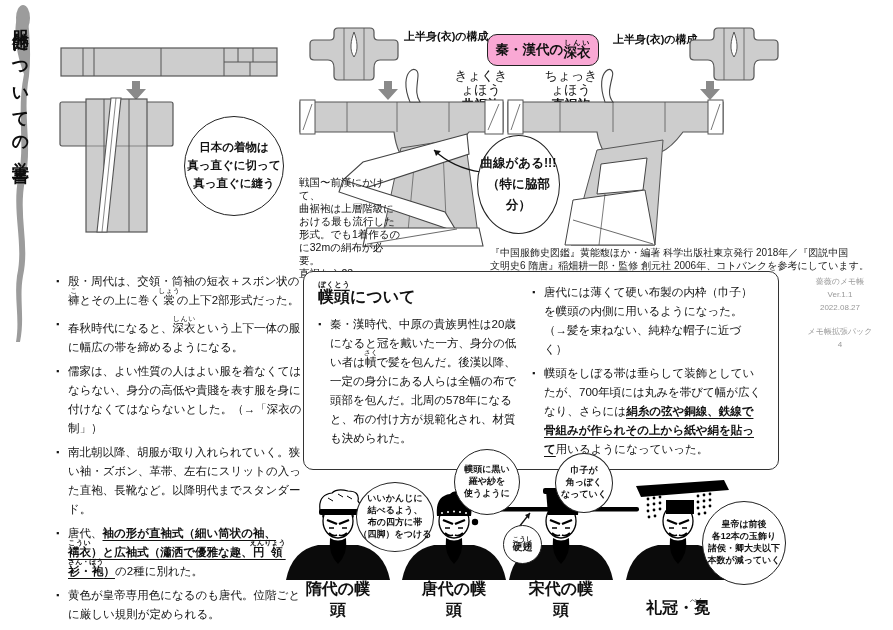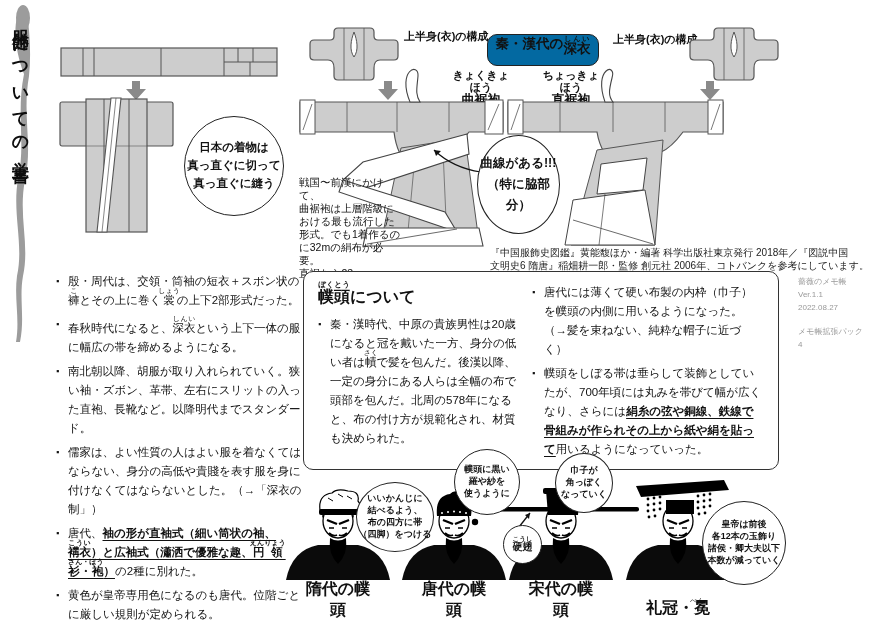--- a/index.html
+++ b/index.html
@@ -17,25 +17,25 @@
   .ref{font-size:10px;line-height:13px;color:#222;}
   ul.blist{list-style:none;margin:0;padding:0;}
   ul.blist li{position:relative;padding-left:12px;font-size:11.5px;line-height:19px;margin-bottom:5px;}
   ul.blist li::before{content:"▪";position:absolute;left:0;top:0;font-size:9px;}
   ruby rt{font-size:7px;letter-spacing:0;}
   .emph{font-weight:700;text-decoration:underline;text-underline-offset:2.5px;}
   .bokubox{border:1.5px solid #333;border-radius:10px;background:#fff;}
   .heading{font-size:16px;font-weight:700;}
   .heading ruby rt{font-size:7.5px;}
   .garmlabel{text-align:center;font-weight:700;font-size:13px;line-height:1.1;}
-  .garmlabel .rb{display:block;font-weight:700;font-size:11px;}
-  .titlebox{border:1.5px solid #222;border-radius:10px;background:#0369a1;display:flex;
-            justify-content:center;font-size:13.5px;font-weight:700;}
+  .garmlabel .rb{display:block;font-weight:400;font-size:13px;}
+  .titlebox{border:1.5px solid #222;border-radius:10px;background:#f9a8d4;display:flex;
+            align-items:center;justify-content:center;font-size:13.5px;font-weight:700;}
   .caption{font-weight:700;font-size:16px;text-align:center;z-index:5;}
-  .sidebar{font-size:8px;color:#999;text-align:left;line-height:1.6;}
+  .sidebar{font-size:8px;color:#999;text-align:center;line-height:1.6;}
   svg{display:block;}
 </style>
 </head>
 <body>
 
 <div id="page">
 
   <svg class="abs" style="left:4px;top:4px;" width="36" height="340" viewBox="0 0 36 340">
     <path d="M18,2 C8,16 10,44 20,70 C12,110 22,140 14,175 C8,210 20,240 13,272 C10,295 16,315 12,338 L16,338 C21,314 15,294 19,272 C26,240 14,212 21,176 C29,140 18,112 25,72 C28,44 24,14 22,2 Z" fill="#9c9c9c"></path>
     <ellipse cx="19" cy="14" rx="7" ry="13" fill="#9c9c9c"></ellipse>
@@ -164,22 +164,22 @@
   </div>
 
   <div class="abs ref" style="left:490px;top:246px;width:380px;">
     <div>『中国服飾史図鑑』黄能馥ほか・編著 科学出版社東京発行 2018年／『図説中国</div>
     <div>文明史6 隋唐』稲畑耕一郎・監修 創元社 2006年、コトバンクを参考にしています。</div>
   </div>
 
   <ul class="blist abs" style="left:56px;top:272px;width:248px;">
     <li><span>殷・周代は、交領・筒袖の短衣＋スボン状の</span><ruby><span>褲</span><rt>こ</rt></ruby><span>とその上に巻く</span><ruby><span>裳</span><rt>しょう</rt></ruby><span>の上下2部形式だった。</span></li>
     <li><span>春秋時代になると、</span><ruby><span>深衣</span><rt>しんい</rt></ruby><span>という上下一体の服に幅広の帯を締めるようになる。</span></li>
+    <li><span>儒家は、よい性質の人はよい服を着なくてはならない、身分の高低や貴賤を表す服を身に付けなくてはならないとした。（→「深衣の制」）</span></li>
     <li><span>南北朝以降、胡服が取り入れられていく。狭い袖・ズボン、革帯、左右にスリットの入った直袍、長靴など。以降明代までスタンダード。</span></li>
-    <li><span>儒家は、よい性質の人はよい服を着なくてはならない、身分の高低や貴賤を表す服を身に付けなくてはならないとした。（→「深衣の制」）</span></li>
     <li><span>唐代、</span><span class="emph"><span>袖の形が直袖式（細い筒状の袖、</span><ruby><span>褠衣</span><rt>こうい</rt></ruby><span>）と広袖式（瀟洒で優雅な趣、</span><ruby><span>円領</span><rt>えんりょう</rt></ruby><ruby><span>衫・袍</span><rt>さん・ほう</rt></ruby><span>）</span></span><span>の2種に別れた。</span></li>
     <li><span>黄色が皇帝専用色になるのも唐代。位階ごとに厳しい規則が定められる。</span></li>
   </ul>
 
   <div class="abs bokubox" style="left:303px;top:271px;width:474px;height:197px;"></div>
   <div class="abs heading" style="left:318px;top:281px;">
     <ruby><span>幞頭</span><rt>ぼくとう</rt></ruby><span>について</span>
   </div>
   <ul class="blist abs" style="left:318px;top:315px;width:206px;">
     <li><span>秦・漢時代、中原の貴族男性は20歳になると冠を戴いた一方、身分の低い者は</span><ruby><span>幘</span><rt>さく</rt></ruby><span>で髪を包んだ。後漢以降、一定の身分にある人らは全幅の布で頭部を包んだ。北周の578年になると、布の付け方が規範化され、材質も決められた。</span></li>

